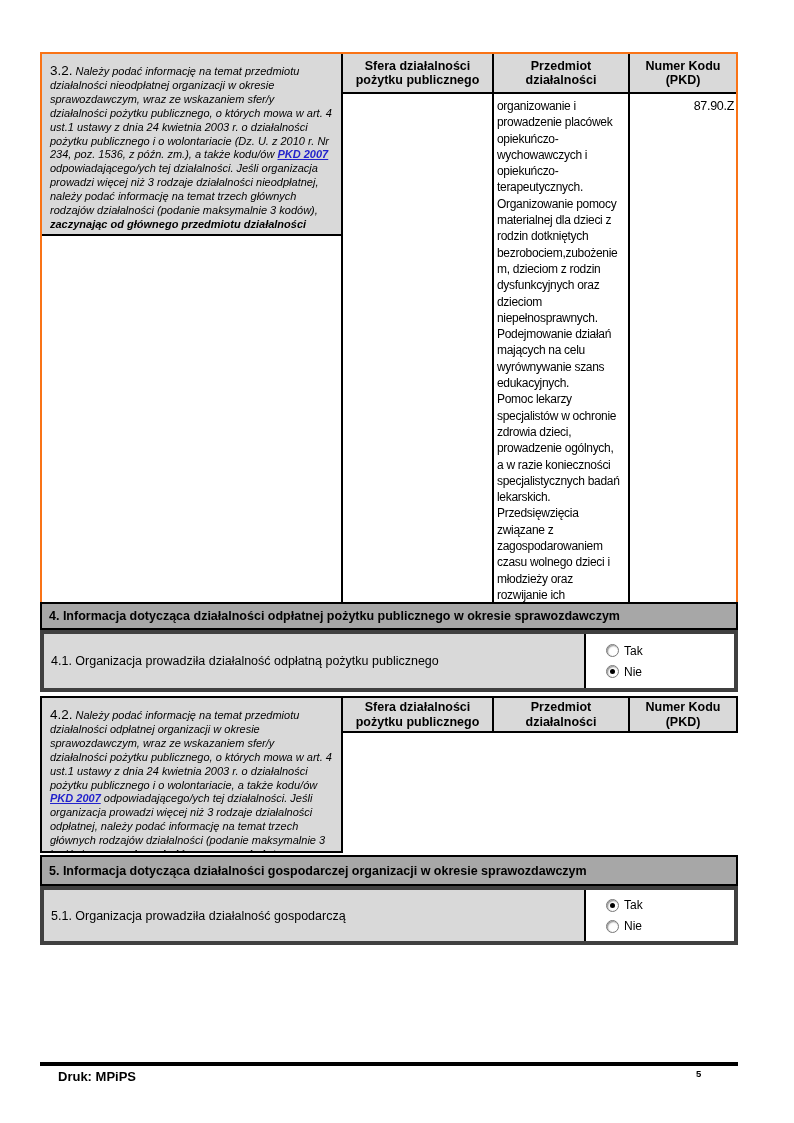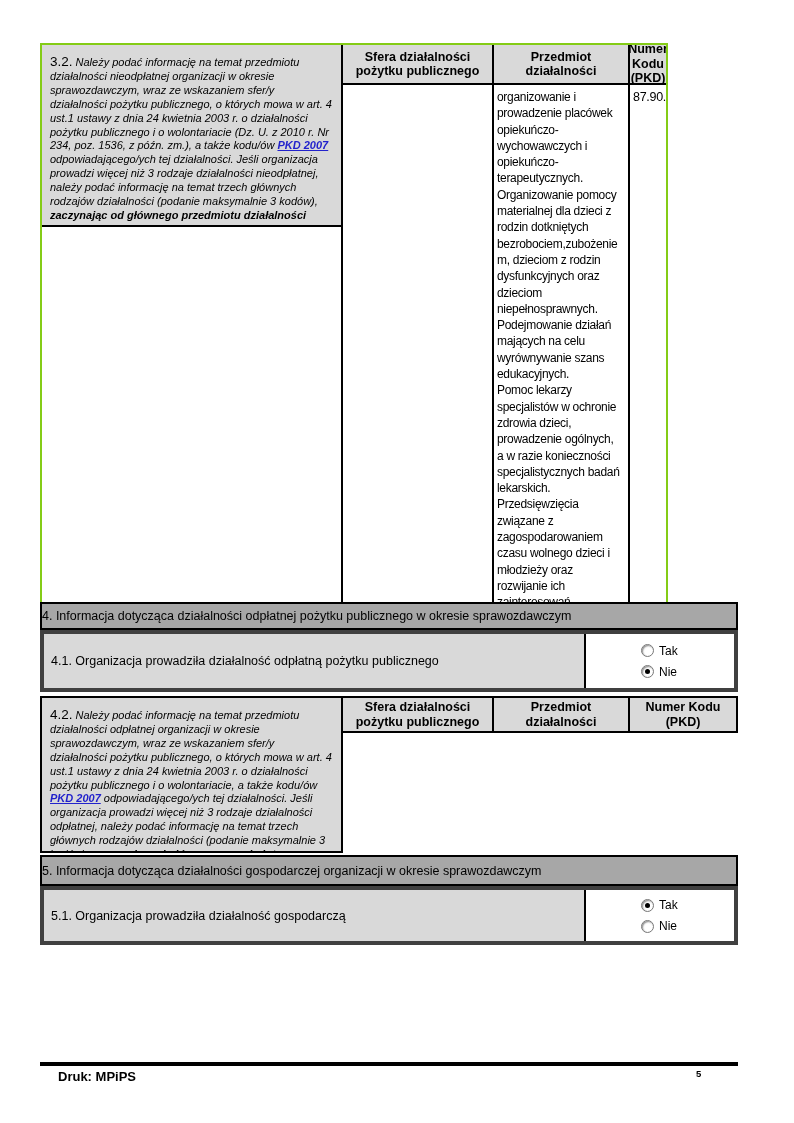--- a/index.html
+++ b/index.html
@@ -2,22 +2,22 @@
 <html><head>
 <meta charset="utf-8">
 <style>
   html,body { margin:0; padding:0; background:#fff; }
   .page {
     position:relative; width:794px; height:1123px; background:#ffffff;
     font-family:"Liberation Sans", sans-serif; color:#000; overflow:hidden;
   }
   
   .t1 {
-    position:absolute; left:40px; top:43px; width:628px; height:563px;
-    border:2px solid #84cc16; box-sizing:border-box; display:flex;
+    position:absolute; left:40px; top:52px; width:698px; height:563px;
+    border:2px solid #f97316; box-sizing:border-box; display:flex;
   }
   .t1col { box-sizing:border-box; overflow:hidden; }
   .t1c0 { width:301px; border-right:2px solid #000; display:flex; flex-direction:column; }
   .t1c1 { width:151px; border-right:2px solid #000; }
   .t1c2 { width:136px; border-right:2px solid #000; }
   .t1c3 { flex:1; }
   .instr {
     background:#d9d9d9; border-bottom:2px solid #000; height:182px;
     box-sizing:border-box; padding:10px 8px 4px 8px;
     font-size:11px; font-style:italic; line-height:13.9px; overflow:hidden;
@@ -32,36 +32,36 @@
   }
   .ccell {
     padding:4px 2px 2px 3px; font-size:12px; letter-spacing:-0.3px;
     line-height:16.3px; white-space:pre-line; overflow:hidden; box-sizing:border-box;
   }
   .kodcell { padding:4px 2px 2px 3px; font-size:12.5px;text-align:right; }
   
   .secbar {
     position:absolute; left:40px; width:698px; box-sizing:border-box;
     background:#a7a7a7; border:2px solid #000;
-    display:flex; align-items:center; padding:0 0;
-    font-weight:normal; font-size:12.5px;
+    display:flex; align-items:center; padding:0 7px;
+    font-weight:bold; font-size:12.5px;
   }
   .sec4bar { top:602px; height:28px; }
   .sec5bar { top:855px; height:31px; }
   
   .qrow {
     position:absolute; left:40px; width:698px; box-sizing:border-box;
     border:4px solid #404040; background:#d9d9d9; display:flex;
   }
   .qrow41 { top:630px; height:62px; }
   .qrow51 { top:886px; height:59px; }
   .qlabel { flex:1; display:flex; align-items:center; padding:0 7px; font-size:12.5px; }
   .qopts {
     width:150px; background:#fff; border-left:2px solid #000; box-sizing:border-box;
-    display:flex; flex-direction:column; justify-content:center; gap:7px; padding-left:55px;
+    display:flex; flex-direction:column; justify-content:center; gap:7px; padding-left:20px;
   }
   .opt { display:flex; align-items:center; gap:5px; font-size:12px; }
   .radio {
     width:11px; height:11px; border-radius:50%; background:#fff;
     border:1px solid #777; box-shadow:inset 1px 1px 1.5px rgba(0,0,0,.45);
     position:relative; flex:0 0 auto; cursor:pointer;
   }
   .radio.on::after {
     content:""; position:absolute; left:3px; top:3px; width:5px; height:5px;
     background:#000; border-radius:50%;

